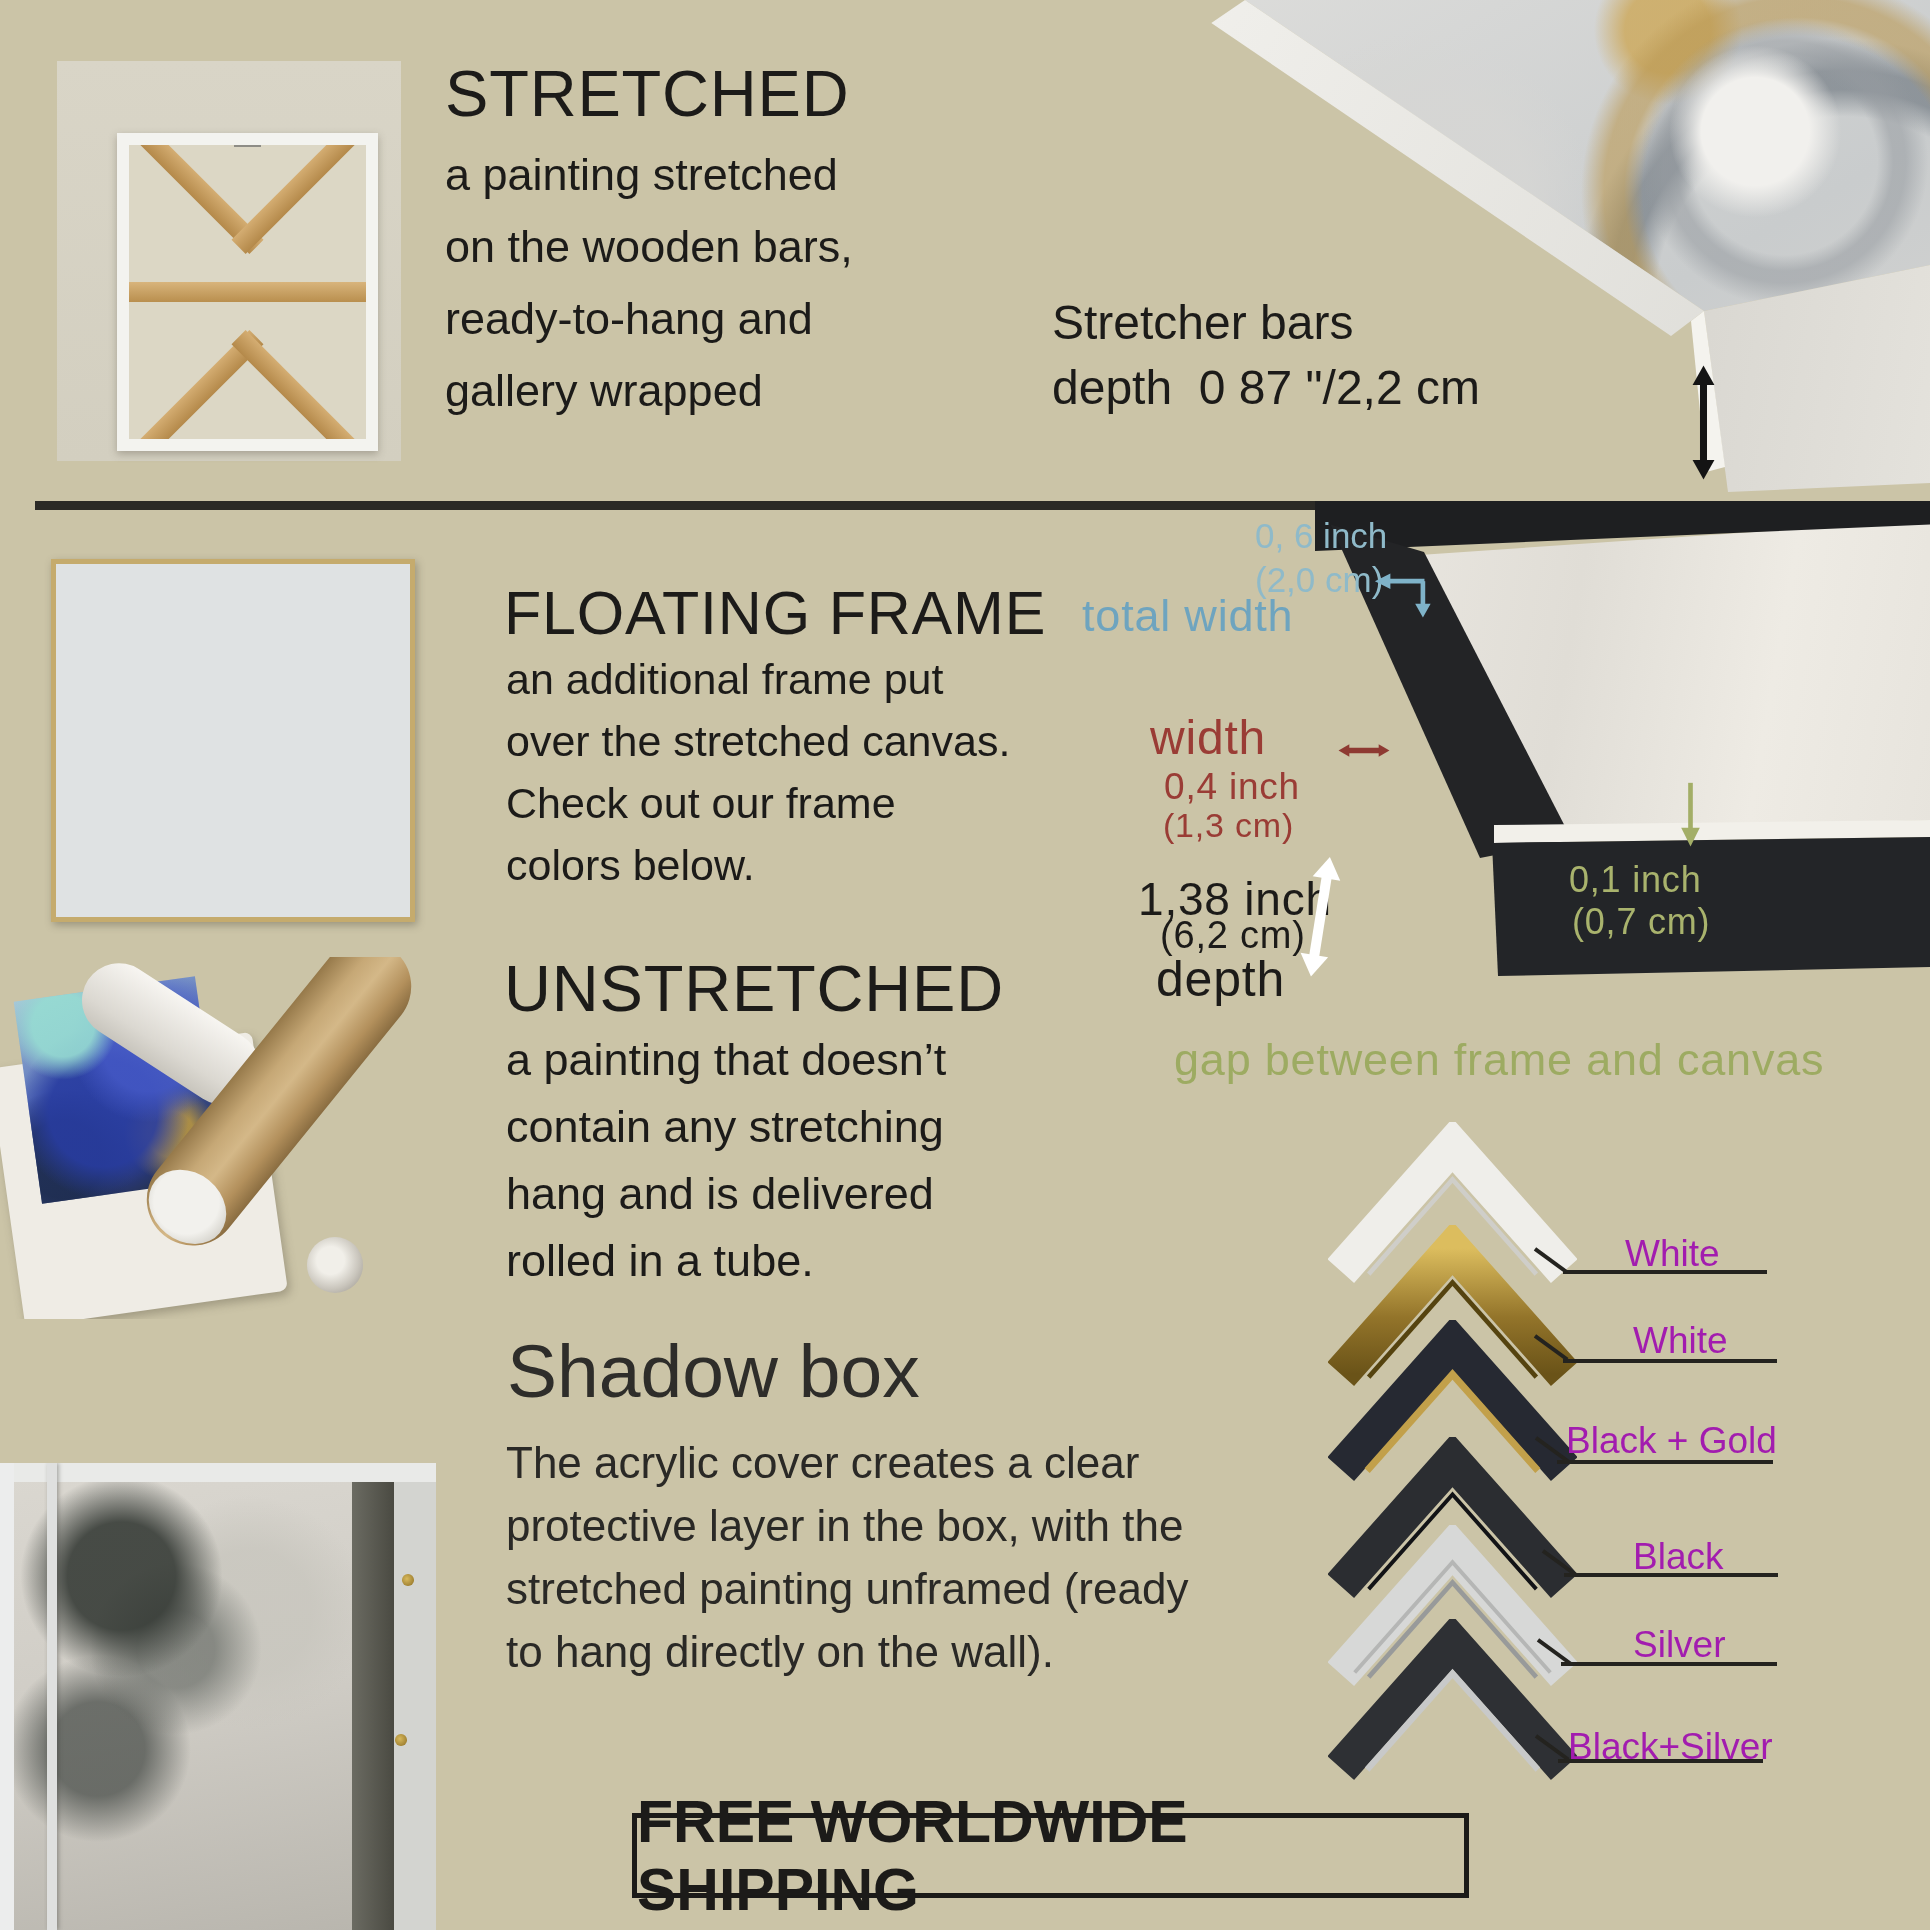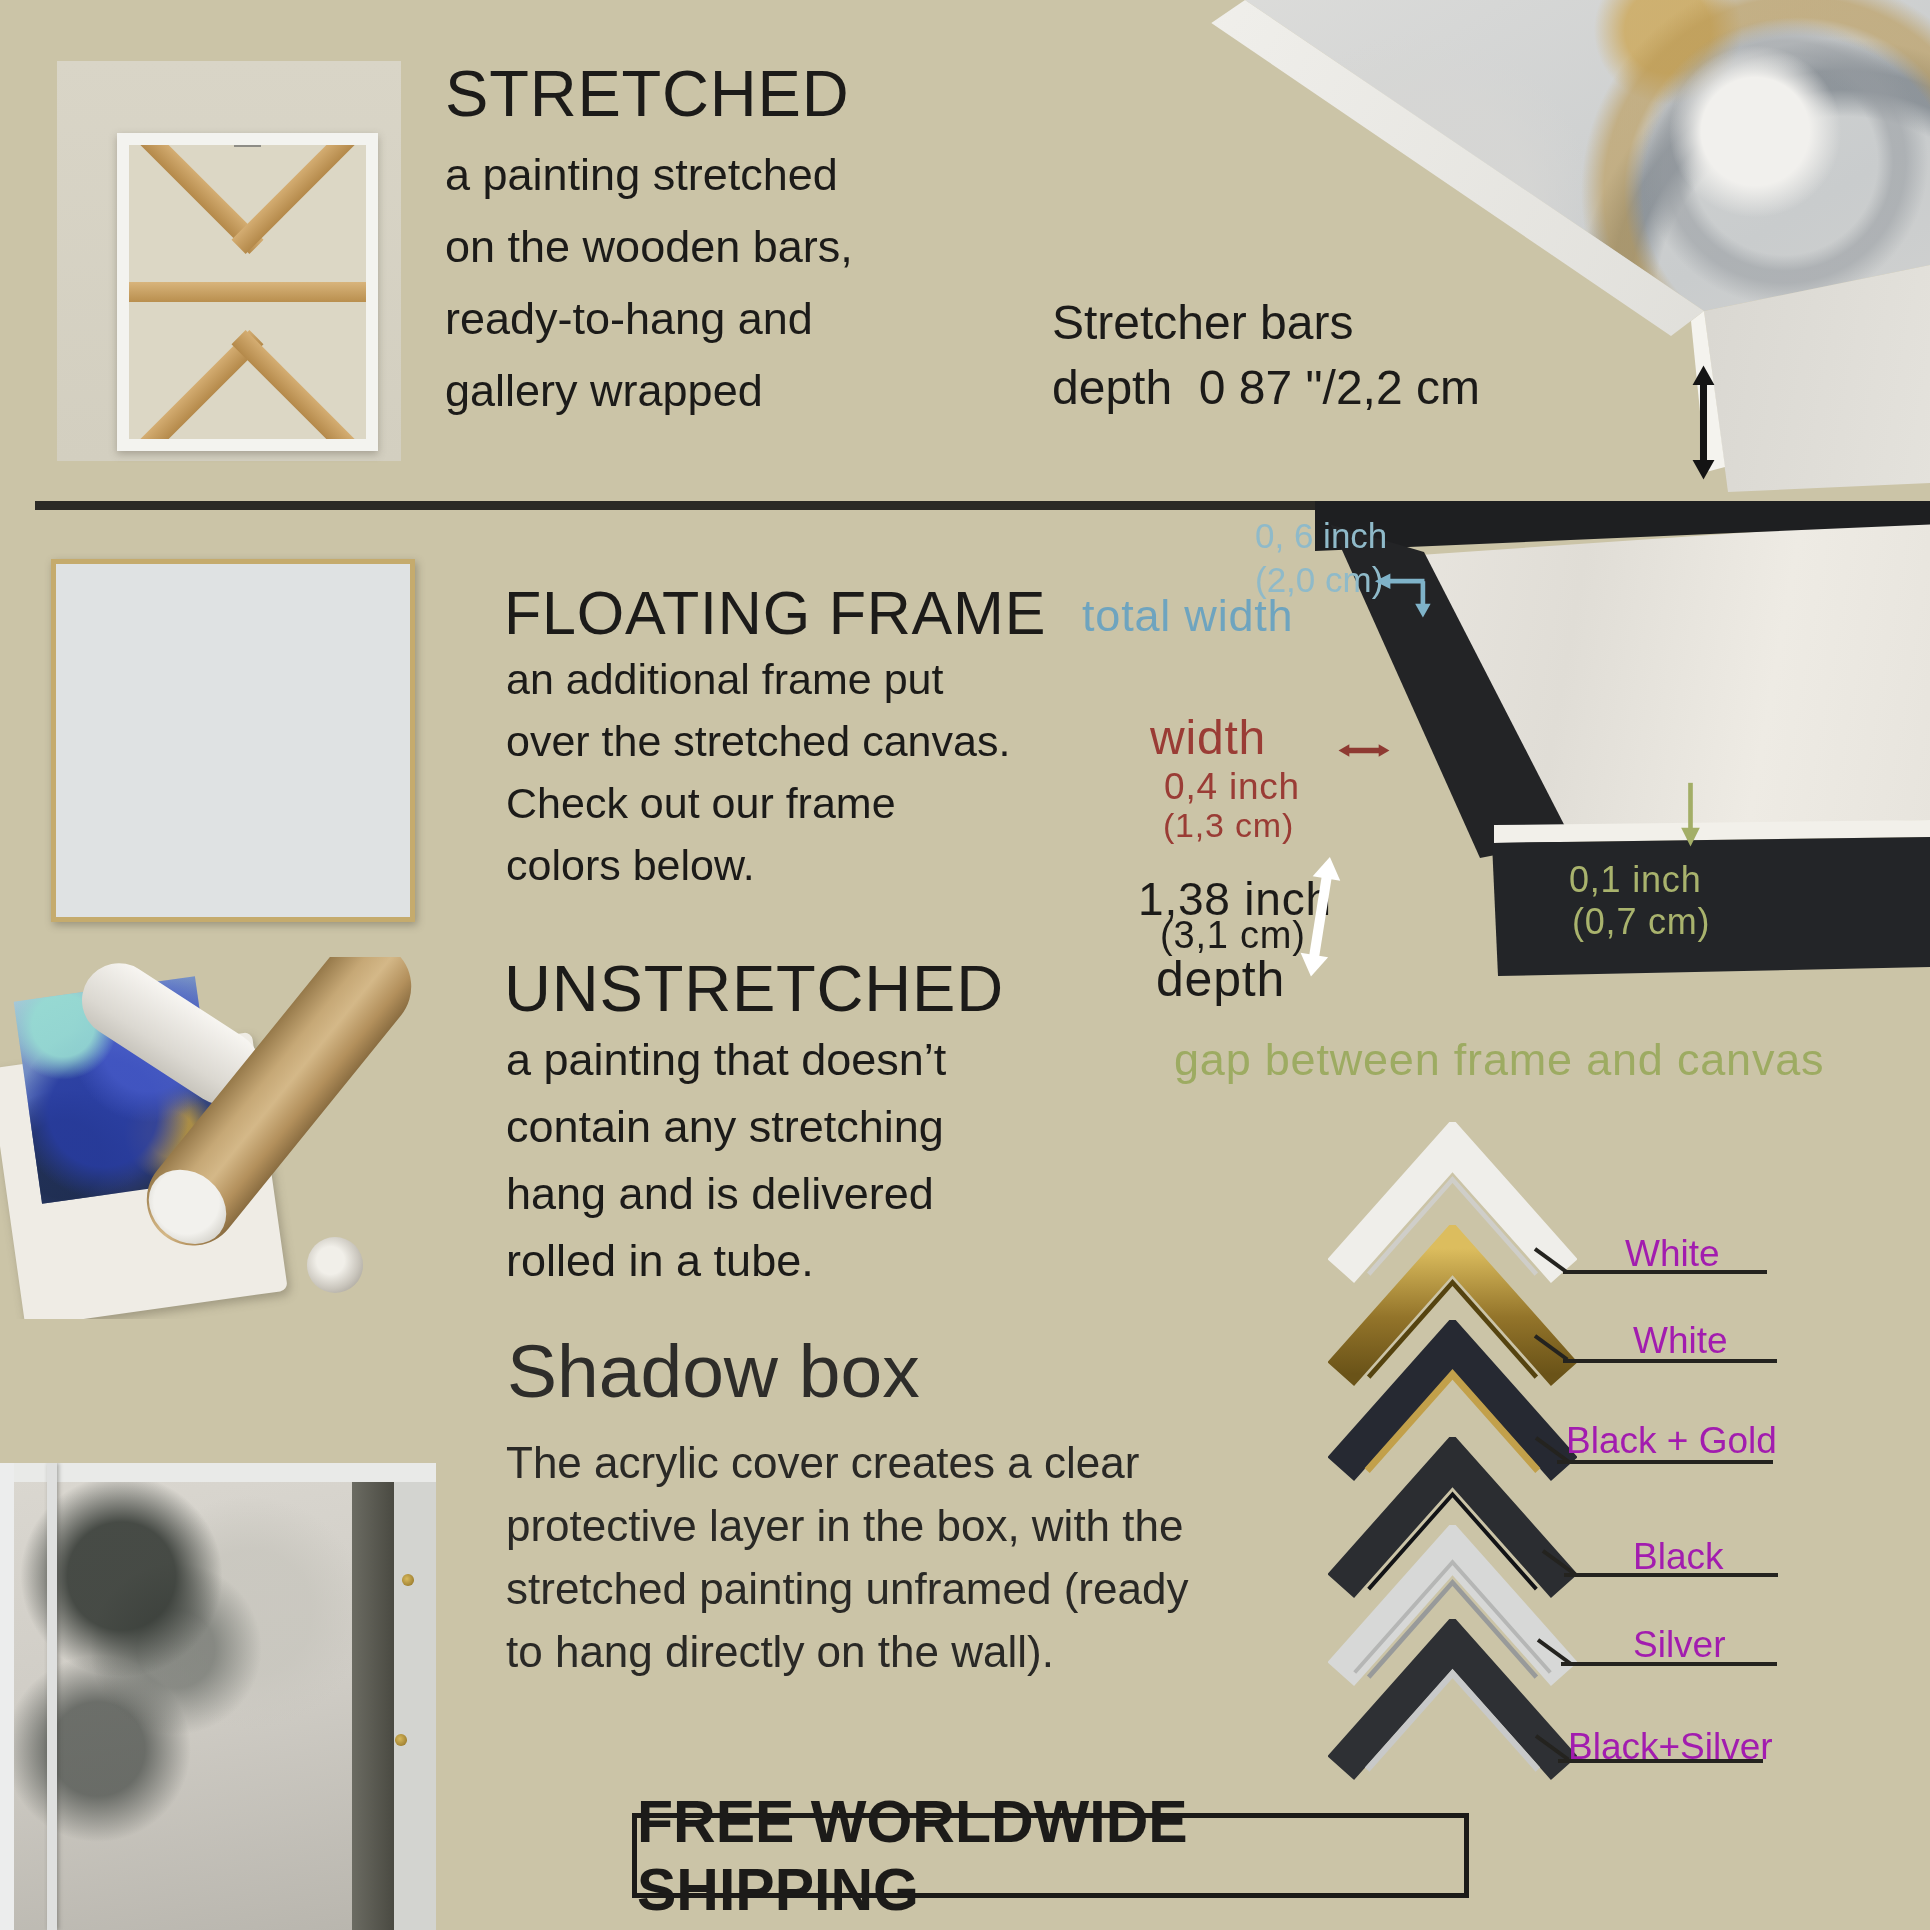--- a/index.html
+++ b/index.html
@@ -166,21 +166,21 @@
 <div class="txt h" style="left:1150px;top:710px;font-size:48px;color:#9a3c35">width</div>
 <div class="txt h" style="left:1164px;top:766px;font-size:37px;color:#9a3c35">0,4 inch</div>
 <div class="txt h" style="left:1163px;top:806px;font-size:34px;color:#9a3c35">(1,3 cm)</div>
 <svg class="abs" style="left:1337px;top:738px" width="54" height="25" viewBox="0 0 70 32">
   <line x1="12" y1="16" x2="58" y2="16" stroke="#8e3a32" stroke-width="7"></line>
   <polygon points="2,16 16,8 16,24" fill="#8e3a32"></polygon>
   <polygon points="68,16 54,8 54,24" fill="#8e3a32"></polygon>
 </svg>
 
 <div class="txt h" style="left:1138px;top:872px;font-size:46px">1,38 inch</div>
-<div class="txt h" style="left:1160px;top:914px;font-size:38px">(3,1 cm)</div>
+<div class="txt h" style="left:1160px;top:914px;font-size:38px">(6,2 cm)</div>
 <div class="txt h" style="left:1156px;top:950px;font-size:50px">depth</div>
 <svg class="abs" style="left:1294px;top:855px;transform:rotate(9deg)" width="62" height="125" viewBox="0 0 80 160">
   <line x1="34" y1="18" x2="34" y2="142" stroke="#ffffff" stroke-width="13"></line>
   <polygon points="34,2 16,30 52,30" fill="#ffffff"></polygon>
   <polygon points="34,158 16,130 52,130" fill="#ffffff"></polygon>
 </svg>
 
 <svg class="abs" style="left:1675px;top:778px" width="31" height="74" viewBox="0 0 40 95">
   <line x1="20" y1="6" x2="20" y2="68" stroke="#a3ae67" stroke-width="6"></line>
   <polygon points="20,88 8,64 32,64" fill="#a3ae67"></polygon>

